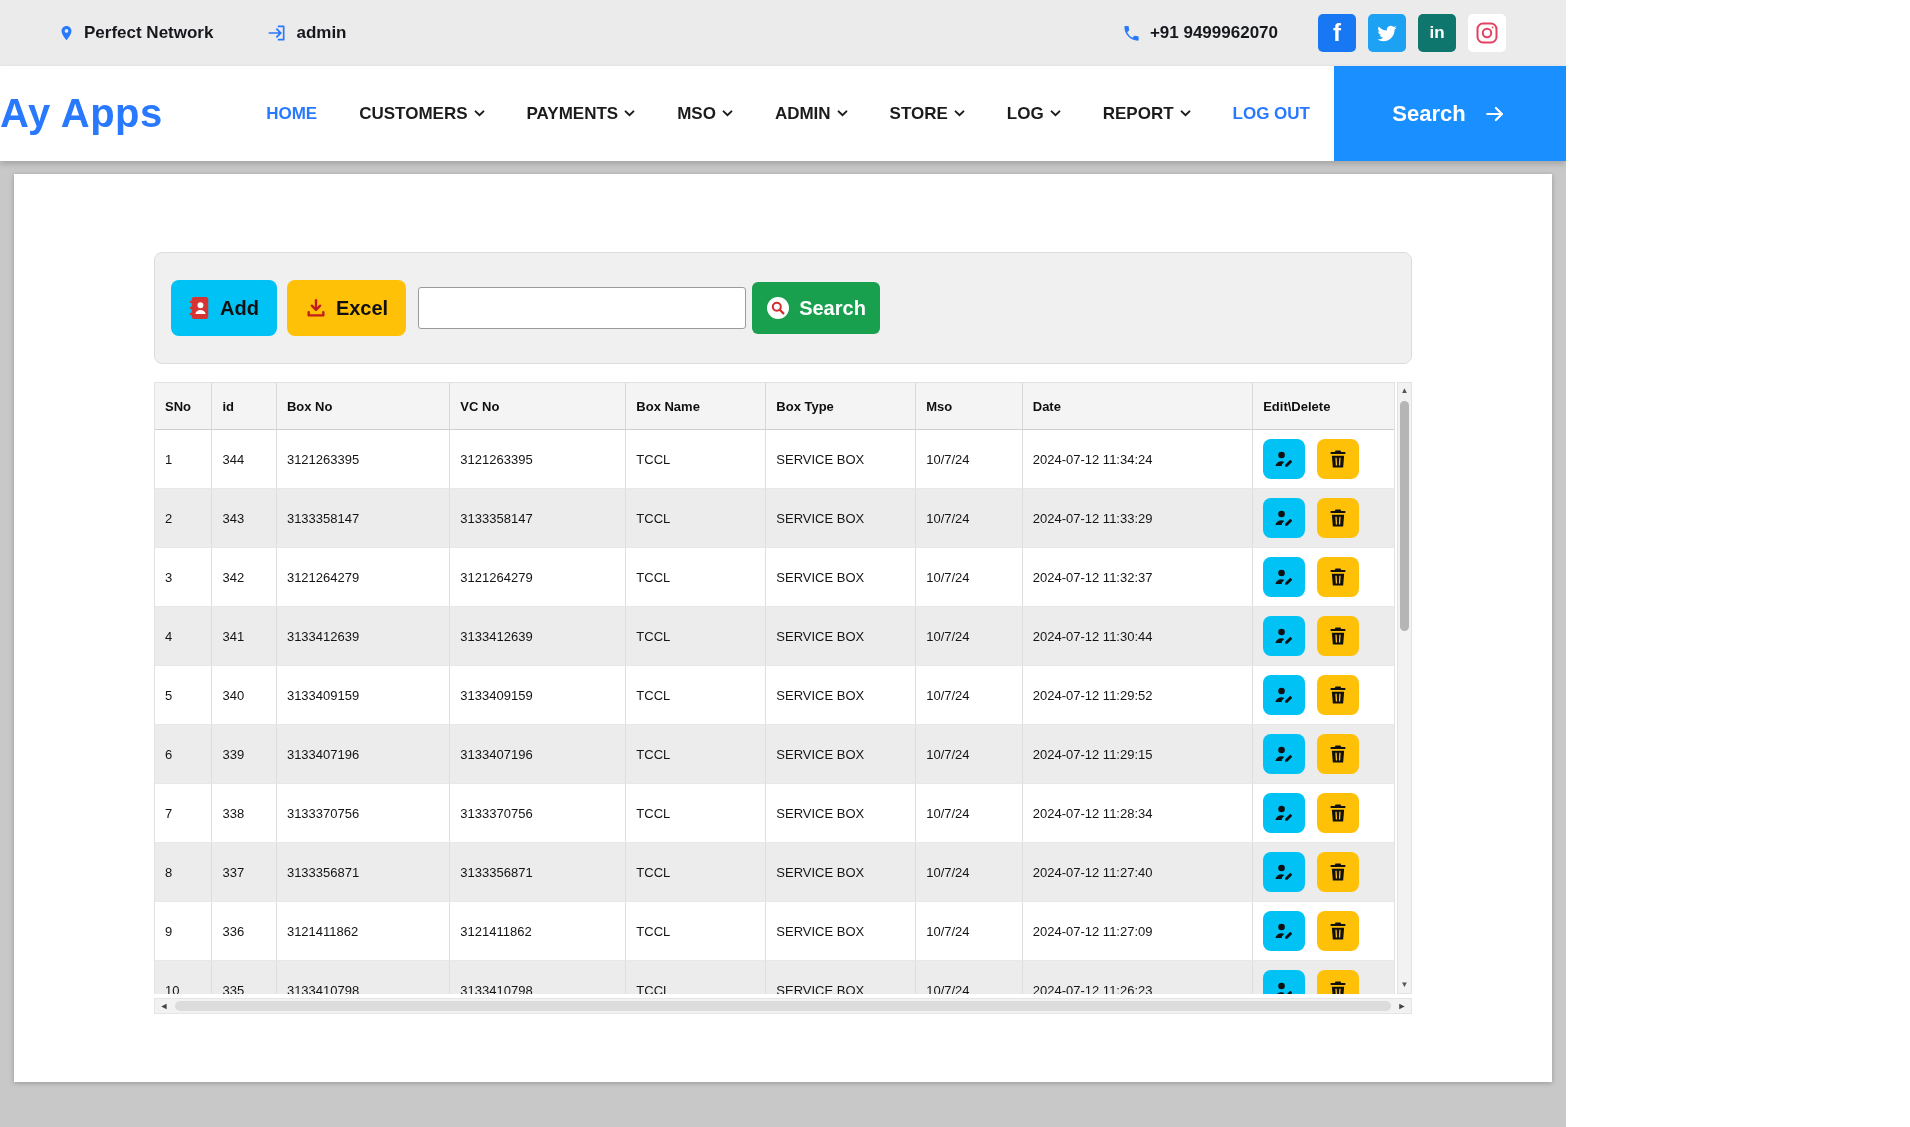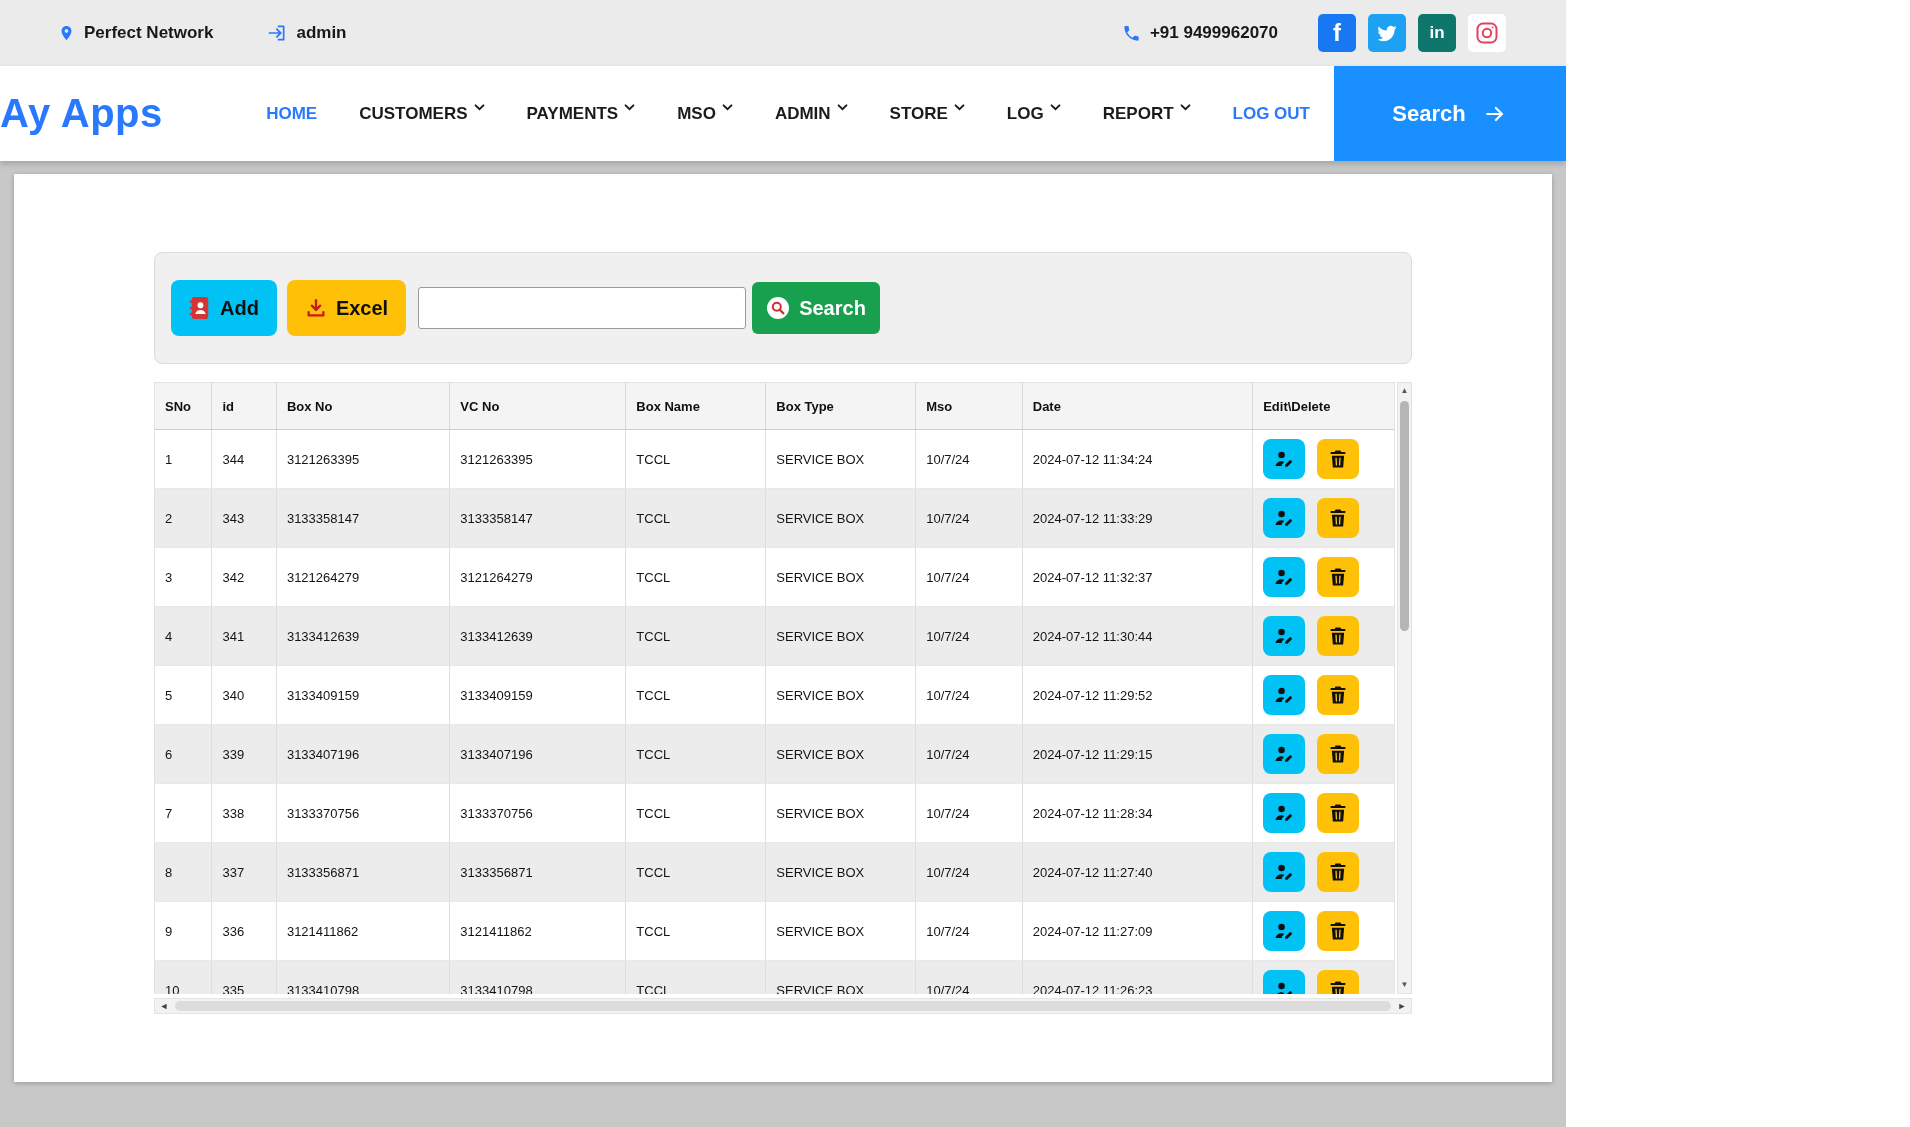--- a/index.html
+++ b/index.html
@@ -17,21 +17,21 @@
   .social.fb{background:#1877f2;font-size:24px;}
   .social.tw{background:#1da1f2;}
   .social.li{background:#0f766e;font-size:17px;}
   .social.ig{background:#ffffff;}
 
   
   .navbar{height:95px;background:#fff;display:flex;align-items:center;
           box-shadow:0 3px 6px rgba(0,0,0,.18);position:relative;z-index:5;box-sizing:border-box;}
   .brand{font-size:40px;font-weight:700;color:#2979ff;letter-spacing:.5px;cursor:pointer;}
   .nav{list-style:none;display:flex;align-items:center;gap:42px;margin:0 24px 0 auto;padding:0;}
-  .nav li{display:inline-flex;align-items:flex-start;gap:6px;font-weight:700;font-size:17px;color:#1b1b1b;cursor:pointer;white-space:nowrap;}
+  .nav li{display:inline-flex;align-items:center;gap:6px;font-weight:700;font-size:17px;color:#1b1b1b;cursor:pointer;white-space:nowrap;}
   .nav li.active{color:#2979ff;}
   .big-search{width:232px;height:95px;border:none;background:#1a8fff;color:#fff;display:inline-flex;
               align-items:center;justify-content:center;gap:16px;font-size:22px;font-weight:600;cursor:pointer;
               font-family:inherit;}
 
   
   .page{padding:13px 14px 0;}
   .card{background:#fff;height:908px;box-shadow:0 1px 5px rgba(0,0,0,.25);overflow:hidden;box-sizing:border-box;}
   .card-header{height:62px;display:flex;align-items:center;padding:0 26px;border-bottom:1px solid #e7e7e7;}
   .card-header h1{font-size:21px;font-weight:500;margin:0;color:#1c1c1c;}

